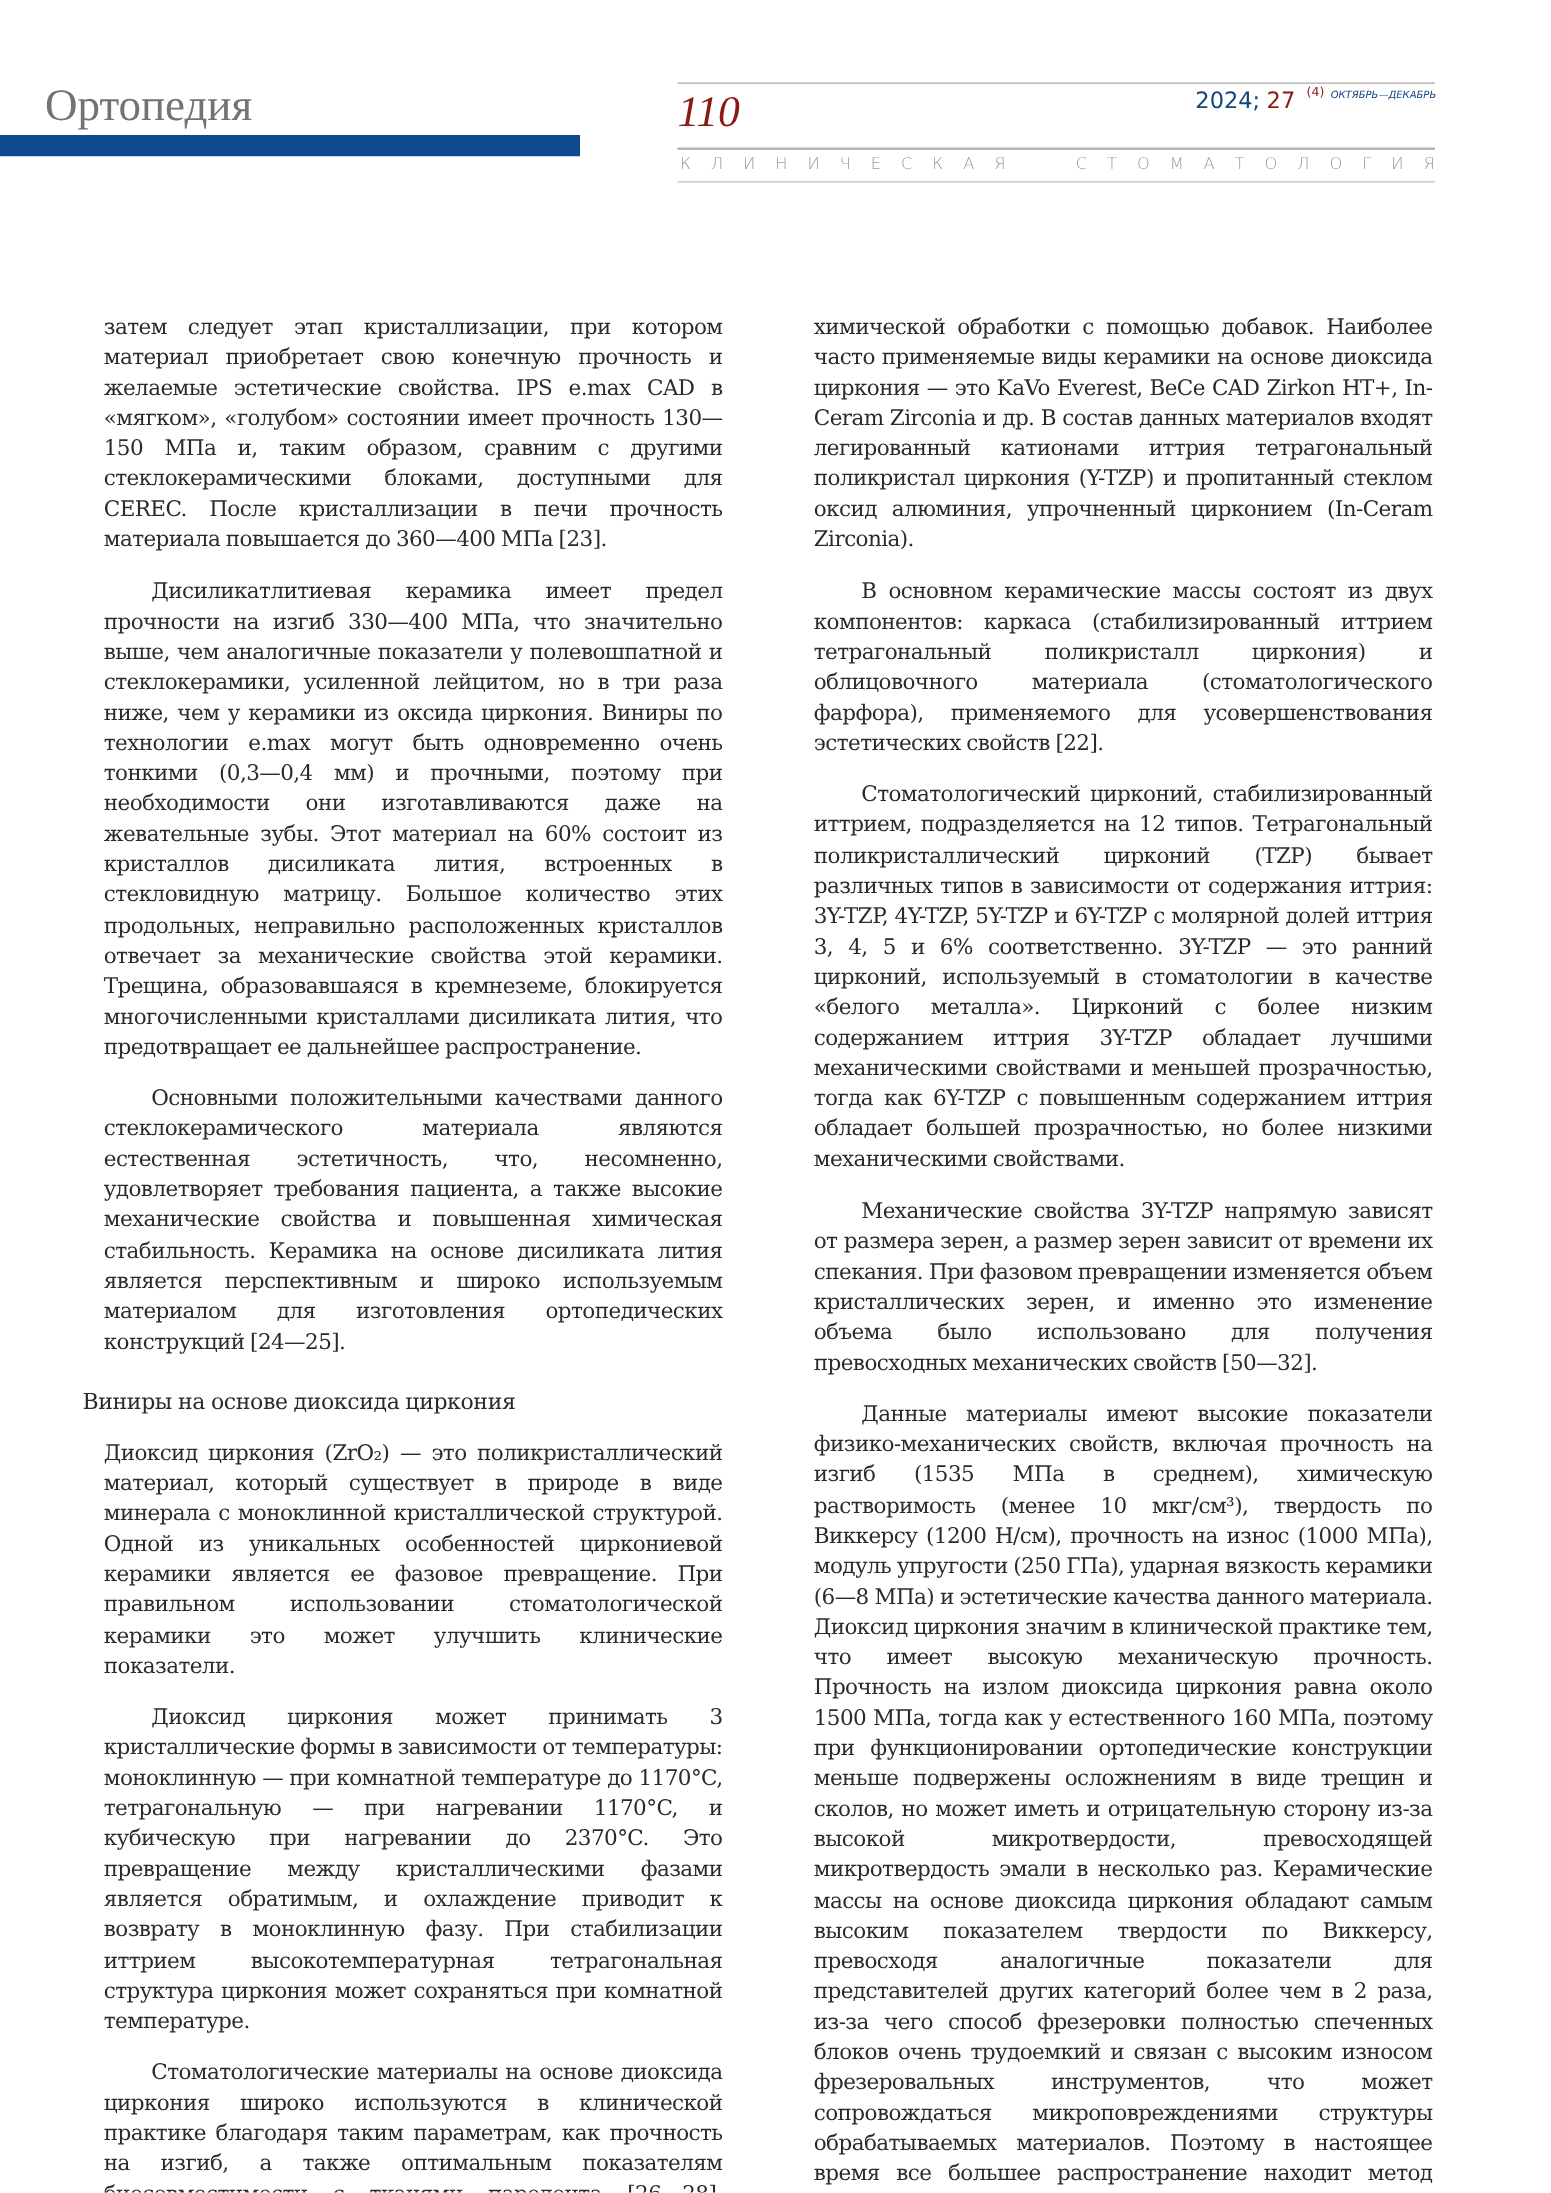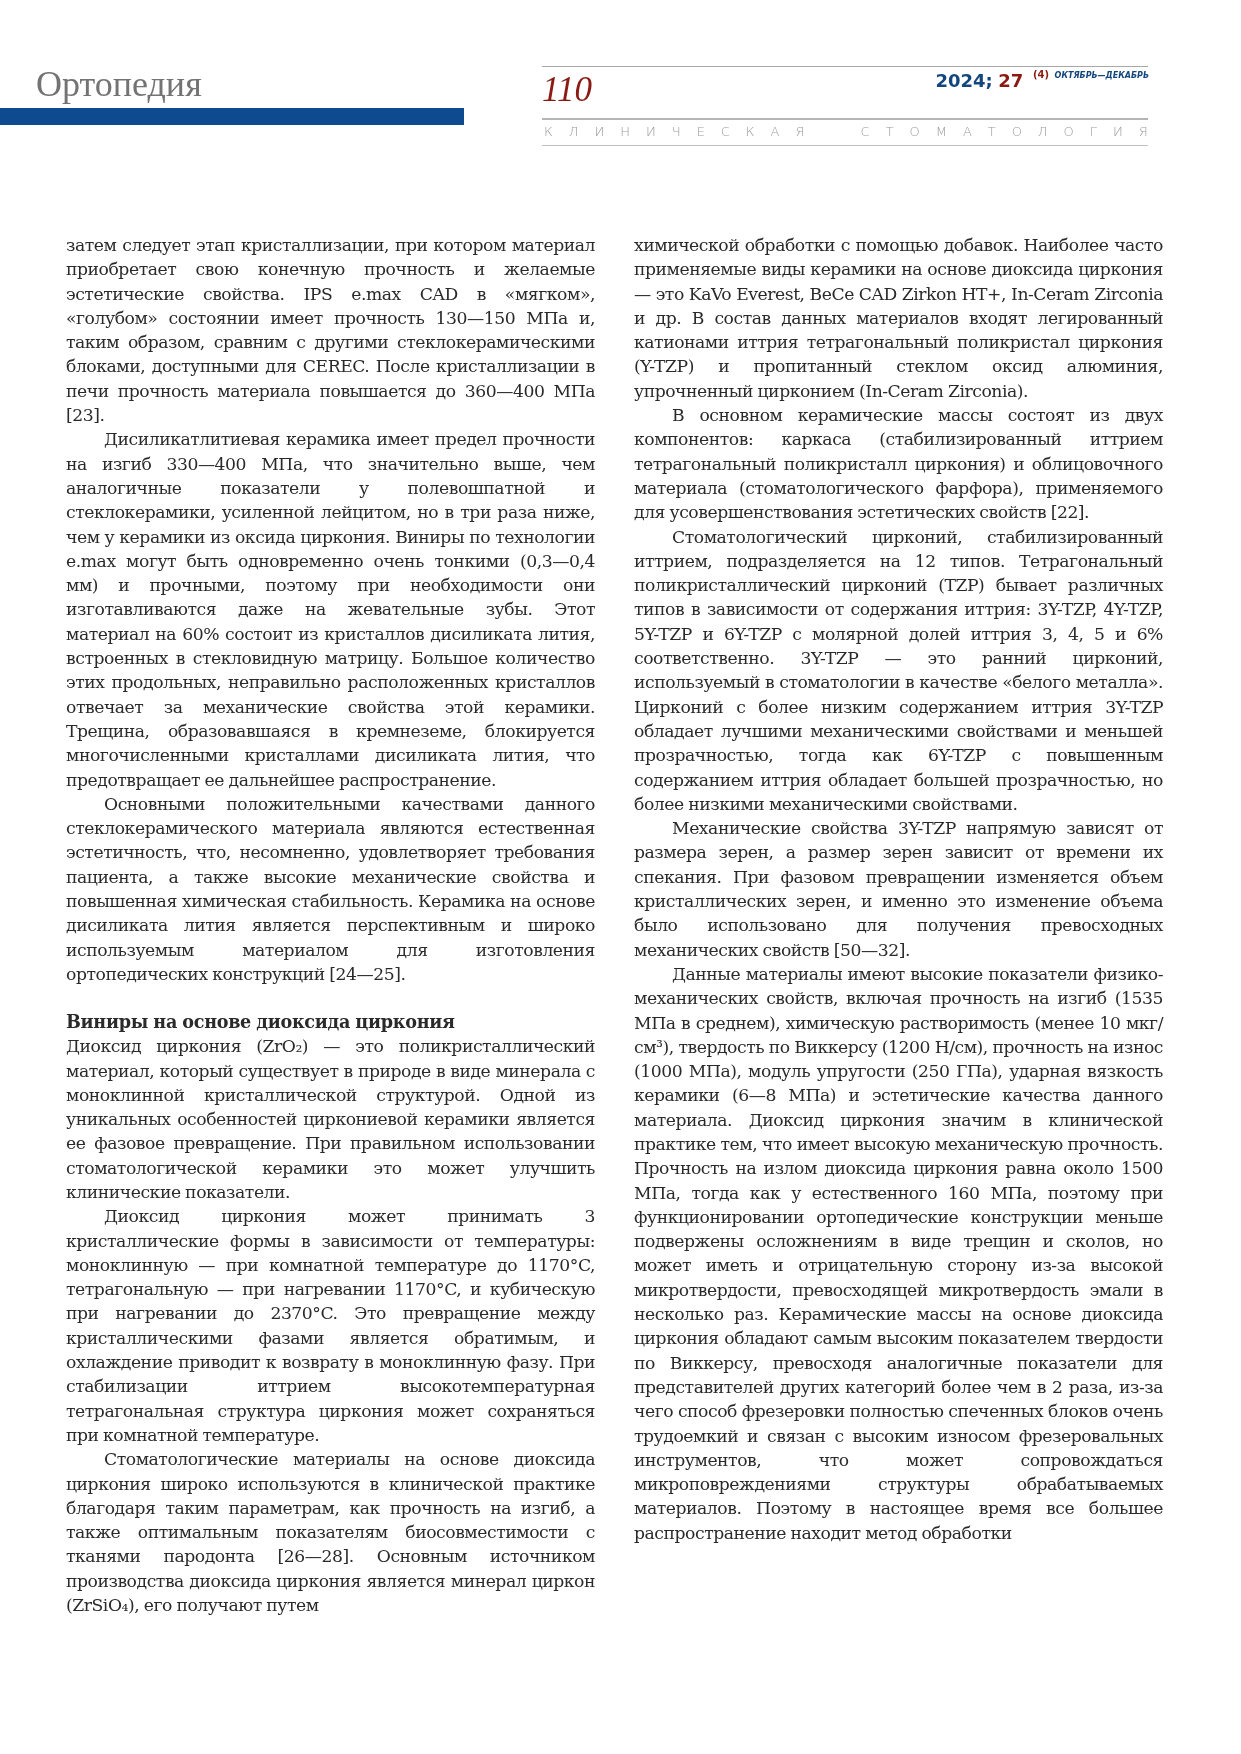--- a/index.html
+++ b/index.html
@@ -3,36 +3,36 @@
 <meta charset="utf-8">
 <style>
   html, body { margin:0; padding:0; background:#ffffff; }
   body { width:1241px; height:1754px; position:relative; overflow:hidden; font-family:"DejaVu Serif", serif; color:#2a2a2a; }
 
   .section-title { position:absolute; left:36px; top:66px; font-family:"Liberation Serif", serif; font-size:36px; color:#737373; line-height:1; }
   .blue-bar { position:absolute; left:0; top:108px; width:464px; height:17px; background:#0d4a8f; }
 
   .hdr-rule-top { position:absolute; left:542px; top:66px; width:606px; height:1px; background:#a8a8a8; }
   .page-num { position:absolute; left:542px; top:72px; font-family:"Liberation Serif", serif; font-size:35px; color:#8b1a12; line-height:1;font-style:italic; }
-  .issue { position:absolute; right:92px; top:72px; font-family:"DejaVu Sans", sans-serif; font-weight:bold; line-height:1; white-space:nowrap; }
+  .issue { position:absolute; right:92px; top:72px; font-family:"DejaVu Sans", sans-serif; font-weight:normal; line-height:1; white-space:nowrap; }
   .issue .yr { font-size:18px; color:#14467e; }
   .issue .vol { font-size:18px; color:#8b1a12; }
   .issue .no { font-size:10px; color:#8b1a12; vertical-align:top; position:relative; top:-2px; margin-left:4px; }
   .issue .mon { font-size:8px; color:#14467e; font-style:italic; vertical-align:top; position:relative; top:0px; }
   .hdr-rule-mid { position:absolute; left:542px; top:118px; width:606px; height:2px; background:#b5b5b5; }
   .journal { position:absolute; left:544px; top:124px; width:604px; display:flex; justify-content:space-between; font-family:"DejaVu Sans", sans-serif; font-size:13px; color:#9a9a9a; letter-spacing:0; font-weight:200; }
   .journal span { display:inline-block; }
   .hdr-rule-bot { position:absolute; left:542px; top:145px; width:606px; height:1px; background:#c0c0c0; }
 
   .col { position:absolute; top:233px; width:529px; font-family:"DejaVu Serif", serif; font-size:17.2px; line-height:24.3px; text-align:justify; letter-spacing:-0.45px; word-spacing:-0.5px; }
   .col-left { left:66px; }
   .col-right { left:634px; }
-  .col p { margin:0; text-indent:38px; hyphens:manual; }
+  .col p { margin:17px; text-indent:38px; hyphens:manual; }
   .col p.noindent { text-indent:0; }
-  .col h2 { margin:24px 0 0 0; font-size:17.6px; font-weight:bold; line-height:24px; letter-spacing:-0.3px; }
+  .col h2 { margin:24px 0 0 0; font-size:17.6px; font-weight:normal; line-height:24px; letter-spacing:-0.3px; }
 </style>
 </head>
 <body>
 
 <div class="section-title">Ортопедия</div>
 <div class="blue-bar"></div>
 
 <div class="hdr-rule-top"></div>
 <div class="page-num">110</div>
 <div class="issue">

